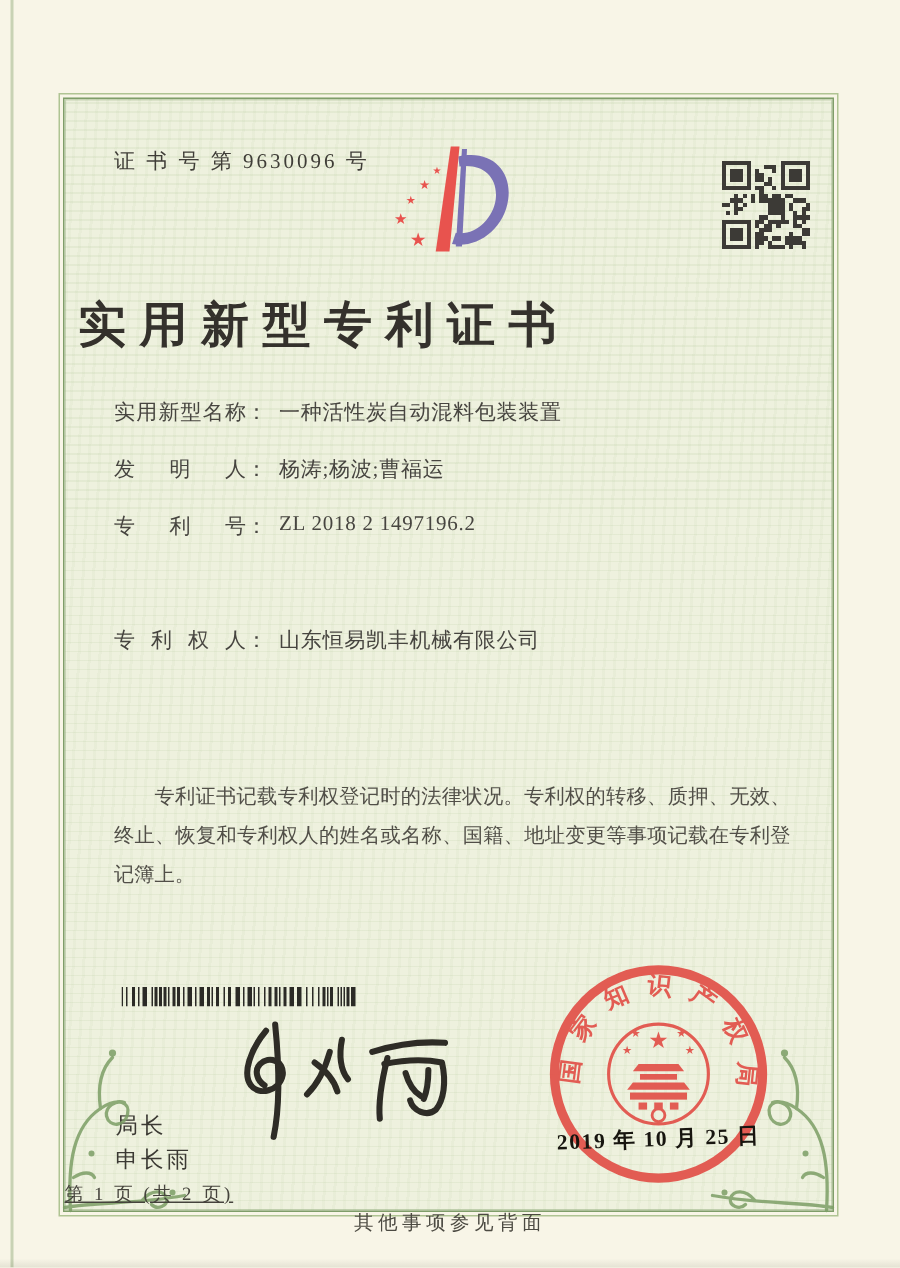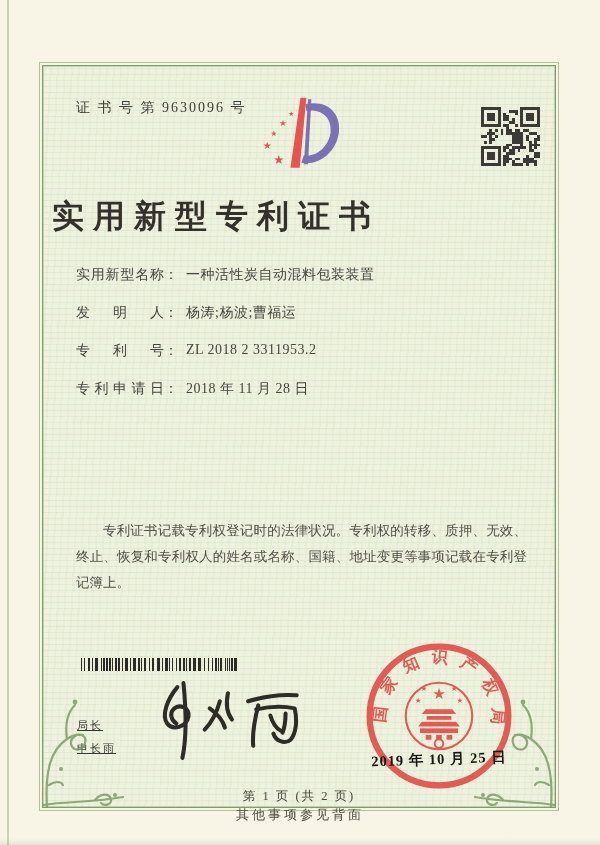--- a/index.html
+++ b/index.html
@@ -29,30 +29,30 @@
   .fields{position:absolute;left:33px;right:26px;top:200px;height:240px;}
   .frow{position:absolute;left:0;right:0;font-size:14px;color:#474540;white-space:nowrap;}
   .flabel{display:inline-block;width:88px;text-align:justify;text-align-last:justify;vertical-align:top;}
   .fcolon{display:inline-block;vertical-align:top;}
   .fvalue{display:inline-block;margin-left:8px;vertical-align:top;letter-spacing:.5px;}
   .pair2{margin-left:30px;}
   .pair2 .flabel{width:auto;text-align-last:auto;}
   .paras{position:absolute;left:33px;right:28px;top:452px;color:#514f48;}
   .paras p{margin:0 0 3px 0;font-size:13.5px;line-height:1.92;text-indent:2em;text-align:justify;}
   .barcode{position:absolute;left:38px;top:592px;width:158px;height:13px;}
-  .signer{position:absolute;left:34px;top:648px;font-size:11px;color:#3b3933;line-height:23px;letter-spacing:2px;text-decoration:underline;}
+  .signer{position:absolute;left:34px;top:674px;font-size:15px;color:#3b3933;line-height:23px;letter-spacing:2px;}
   .sig{position:absolute;left:100px;top:610px;width:182px;height:88px;}
   .seal{position:absolute;left:320px;top:574px;width:152px;height:152px;opacity:.92;}
   .seal-date{position:absolute;left:320px;top:684px;width:152px;text-align:center;font-size:14.5px;
              font-weight:bold;color:#17150f;letter-spacing:1px;transform:rotate(-2deg);}
   .flourish{position:absolute;width:92px;height:162px;}
   .flourish.bl{left:-6px;bottom:-4px;}
   .flourish.br{right:-6px;bottom:-4px;transform:scaleX(-1);}
-  .page-footer{position:absolute;left:0;right:0;top:722px;text-align:center;font-size:12.5px;
-               color:#45433c;letter-spacing:2px;}
+  .page-footer{position:absolute;left:0;right:0;top:722px;text-align:left;font-size:12.5px;
+               color:#45433c;letter-spacing:2px;text-decoration:underline;}
   .back-note{position:absolute;left:0;right:0;top:806px;text-align:center;font-size:13px;
              color:#4c4a42;letter-spacing:3px;}
 </style>
 </head>
 <body>
 
 <div class="scan-edge-left"></div>
 
 <div class="frame">
 
@@ -295,24 +295,24 @@
   <div class="title">实用新型专利证书</div>
 
   <div class="fields">
     <div class="frow" style="top:0px">
       <span class="flabel">实用新型名称</span><span class="fcolon">：</span><span class="fvalue">一种活性炭自动混料包装装置</span>
     </div>
     <div class="frow" style="top:38px">
       <span class="flabel">发明人</span><span class="fcolon">：</span><span class="fvalue">杨涛;杨波;曹福运</span>
     </div>
     <div class="frow" style="top:76px">
-      <span class="flabel">专利号</span><span class="fcolon">：</span><span class="fvalue">ZL 2018 2 3311953.2</span>
+      <span class="flabel">专利号</span><span class="fcolon">：</span><span class="fvalue">ZL 2018 2 1497196.2</span>
     </div>
-    <div class="frow" style="top:114px">
-      <span class="flabel">专利申请日</span><span class="fcolon">：</span><span class="fvalue">2018 年 11 月 28 日</span>
+    <div class="frow" style="top:152px">
+      <span class="flabel">专利权人</span><span class="fcolon">：</span><span class="fvalue">山东恒易凯丰机械有限公司</span>
     </div>
   </div>
 
   <div class="paras">
     <p>专利证书记载专利权登记时的法律状况。专利权的转移、质押、无效、终止、恢复和专利权人的姓名或名称、国籍、地址变更等事项记载在专利登记簿上。</p>
   </div>
 
   <svg id="barcode" class="barcode" viewBox="0 0 158 13" preserveAspectRatio="none">
       <rect x="0" y="0" width="1" height="13" fill="#2b2a26"></rect>
       <rect x="3" y="0" width="1" height="13" fill="#2b2a26"></rect>

